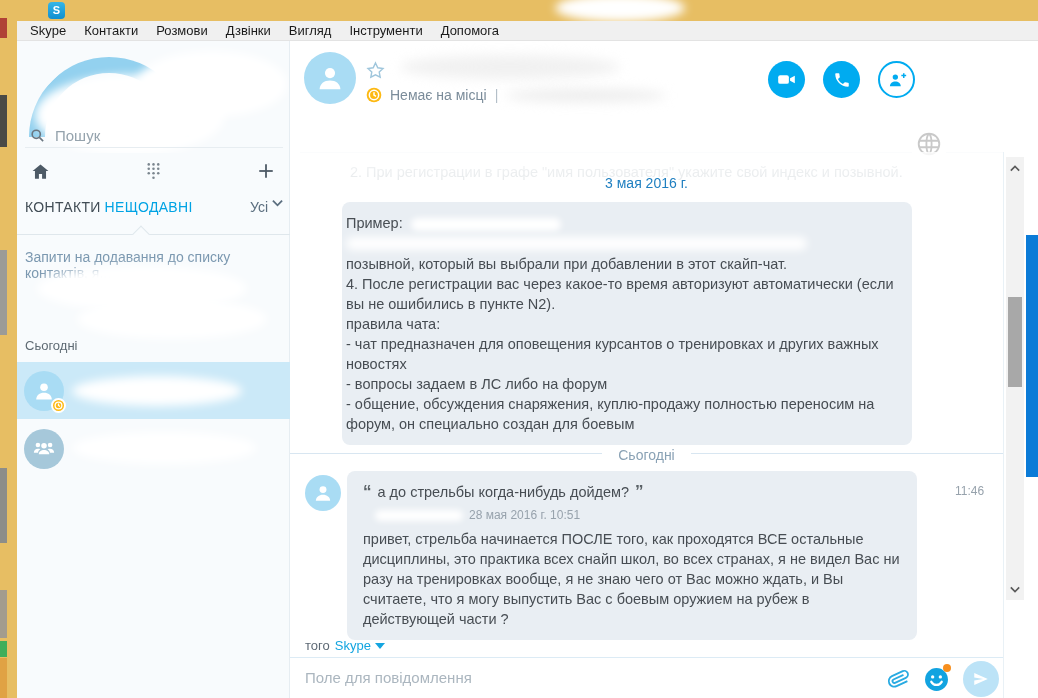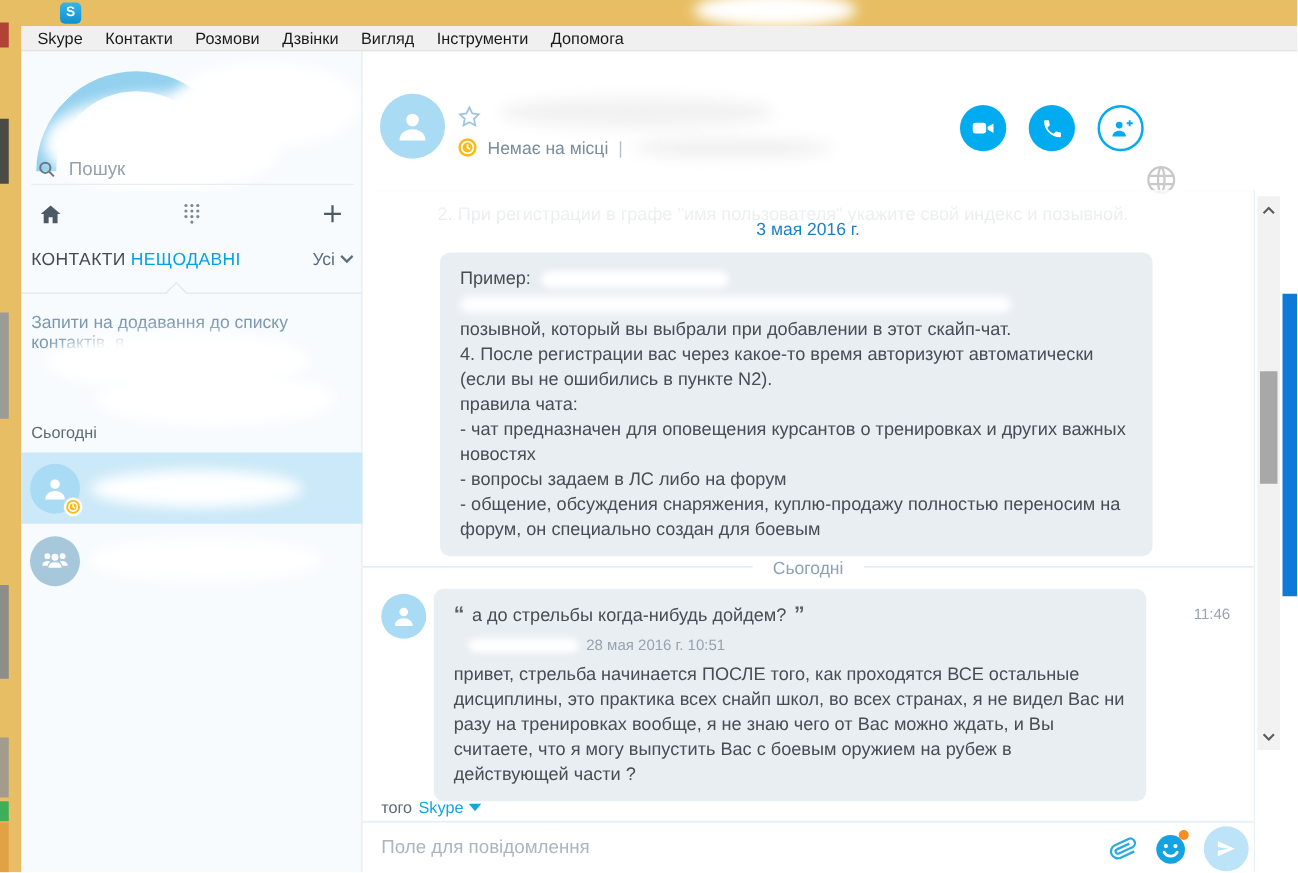--- a/index.html
+++ b/index.html
@@ -24,53 +24,53 @@
   .cloud-area { position:absolute; left:0; top:0; width:272px; height:112px; overflow:hidden; }
   .sky-arc { position:absolute; left:12px; top:16px; width:160px; height:160px; border-radius:50%; border:16px solid #93d1ef; border-bottom-color:transparent; border-right-color:transparent; transform:rotate(45deg); }
   .search-row { position:absolute; left:13px; top:80px; width:246px; height:28px; display:flex; align-items:center; gap:10px; }
   .search-row .ph { font-size:15px; color:#95a3ad; }
   .sb-div1 { position:absolute; left:8px; top:106px; width:258px; border-top:1px solid #e7edf1; }
   .icon-row { position:absolute; left:0px; top:115px; width:272px; height:30px; display:flex; align-items:center; justify-content:space-between; padding:0 14px; }
   .tab-row { position:absolute; left:8px; top:158px; width:258px; display:flex; align-items:center; }
   .tab { font-size:14px; letter-spacing:.3px; cursor:pointer; }
   .tab.contacts { color:#414c55; }
   .tab.recent { color:#00a3e4; margin-left:4px; }
-  .filter { margin-left:auto; font-size:14px; color:#5b6e7f; display:flex; align-items:center; gap:4px; cursor:pointer; }
+  .filter { margin-left:auto; font-size:14px; color:#5b6e7f; display:flex; align-items:flex-start; gap:4px; cursor:pointer; }
   .sb-div2 { position:absolute; left:0; top:193px; width:273px; border-top:1px solid #dfe7ec; }
   .caret-notch { position:absolute; left:118px; top:187px; width:12px; height:12px; background:#f8fbfd; border-left:1px solid #dfe7ec; border-top:1px solid #dfe7ec; transform:rotate(45deg); }
   .requests-link { position:absolute; left:8px; top:208px; width:260px; font-size:14px; color:#7b98b0; cursor:pointer; }
   .today-label { position:absolute; left:8px; top:297px; font-size:13px; color:#5e6a73; }
   .contact-row { position:absolute; left:0; width:273px; height:57px; display:flex; align-items:center; padding-left:7px; cursor:pointer; }
   .contact-row.selected { background:#cbe9f8; }
   .avatar { border-radius:50%; display:flex; align-items:center; justify-content:center; flex-shrink:0; position:relative; }
   .avatar.person { background:#a9dcf4; }
   .avatar.group { background:#a6c8da; }
   .status-badge { position:absolute; right:-2px; bottom:-2px; width:15px; height:15px; background:#fdb913; border-radius:50%; border:2px solid #fff; display:flex; align-items:center; justify-content:center; }
   .older-link { position:absolute; left:8px; top:438px; font-size:14px; color:#1ba0dd; cursor:pointer; }
 
   
   .chat { position:absolute; left:290px; top:41px; width:748px; height:657px; background:#fff; }
-  .chat-header { position:absolute; left:0; top:0; width:713px; height:111px; background:#fff;margin-top:23px; }
+  .chat-header { position:absolute; left:0; top:0; width:713px; height:111px; background:#fff; }
   .hdr-avatar { position:absolute; left:14px; top:11px; width:52px; height:52px; }
   .hdr-star { position:absolute; left:76px; top:20px; color:#9fc6dc; }
   .hdr-status { position:absolute; left:76px; top:46px; display:flex; align-items:center; gap:8px; font-size:14px; color:#7b8c9a; }
   .hdr-sep { color:#b4bfc8; }
   .call-btns { position:absolute; right:88px; top:20px; display:flex; gap:18px; }
   .cbtn { width:37px; height:37px; border-radius:50%; display:flex; align-items:center; justify-content:center; cursor:pointer; }
   .cbtn.fill { background:#00abf0; color:#fff; }
   .cbtn.line { background:#fff; border:2px solid #00abf0; color:#00abf0; }
   .hdr-div { position:absolute; left:10px; top:111px; width:703px; border-top:1px solid #e7eff5; }
   .globe { position:absolute; left:622px; top:86px; width:34px; height:34px; background:#fff; display:flex; align-items:center; justify-content:center; color:#c9c9c9; }
 
   
   .faded-line { position:absolute; left:60px; top:123px; width:600px; font-size:14.5px; color:#d7dcdf; white-space:nowrap; overflow:hidden; }
   .fade-overlay { position:absolute; left:0; top:111px; width:713px; height:55px; background:linear-gradient(rgba(255,255,255,.85), rgba(255,255,255,0)); pointer-events:none; }
   .date-hdr { position:absolute; left:0; top:134px; width:713px; text-align:center; font-size:14px; color:#1f7fc0; }
   .bubble { position:absolute; background:#e9eef3; border-radius:8px; font-size:14.5px; line-height:20px; color:#474d53; }
-  .bubble1 { left:62px; top:161px; width:570px; padding:11px 16px; }
+  .bubble1 { left:52px; top:161px; width:570px; padding:11px 4px; }
   .blob-line { height:13px; width:82%; background:#fff; border-radius:7px; filter:blur(4px); margin:4px 0; }
   .blob-inline { display:inline-block; vertical-align:middle; height:13px; width:150px; background:#fff; border-radius:7px; filter:blur(3px); margin-left:8px; }
   .today-div { position:absolute; left:0; top:405px; width:713px; text-align:center; }
   .today-div .line { position:absolute; left:0; top:7px; width:713px; border-top:1px solid #d8e6f1; }
   .today-div .lbl { position:relative; background:#fff; padding:0 16px; font-size:14px; color:#8aa2b5; }
   .msg-avatar { position:absolute; left:15px; top:434px; width:36px; height:36px; }
   .bubble2 { left:57px; top:430px; width:570px; padding:11px 16px; }
   .quote-row { display:flex; align-items:baseline; gap:6px; }
   .qmark { font-weight:bold; font-size:17px; color:#5a6166; }
   .quote-meta { font-size:12px; color:#97a2ac; margin:3px 0 4px 12px; display:flex; align-items:center; }

